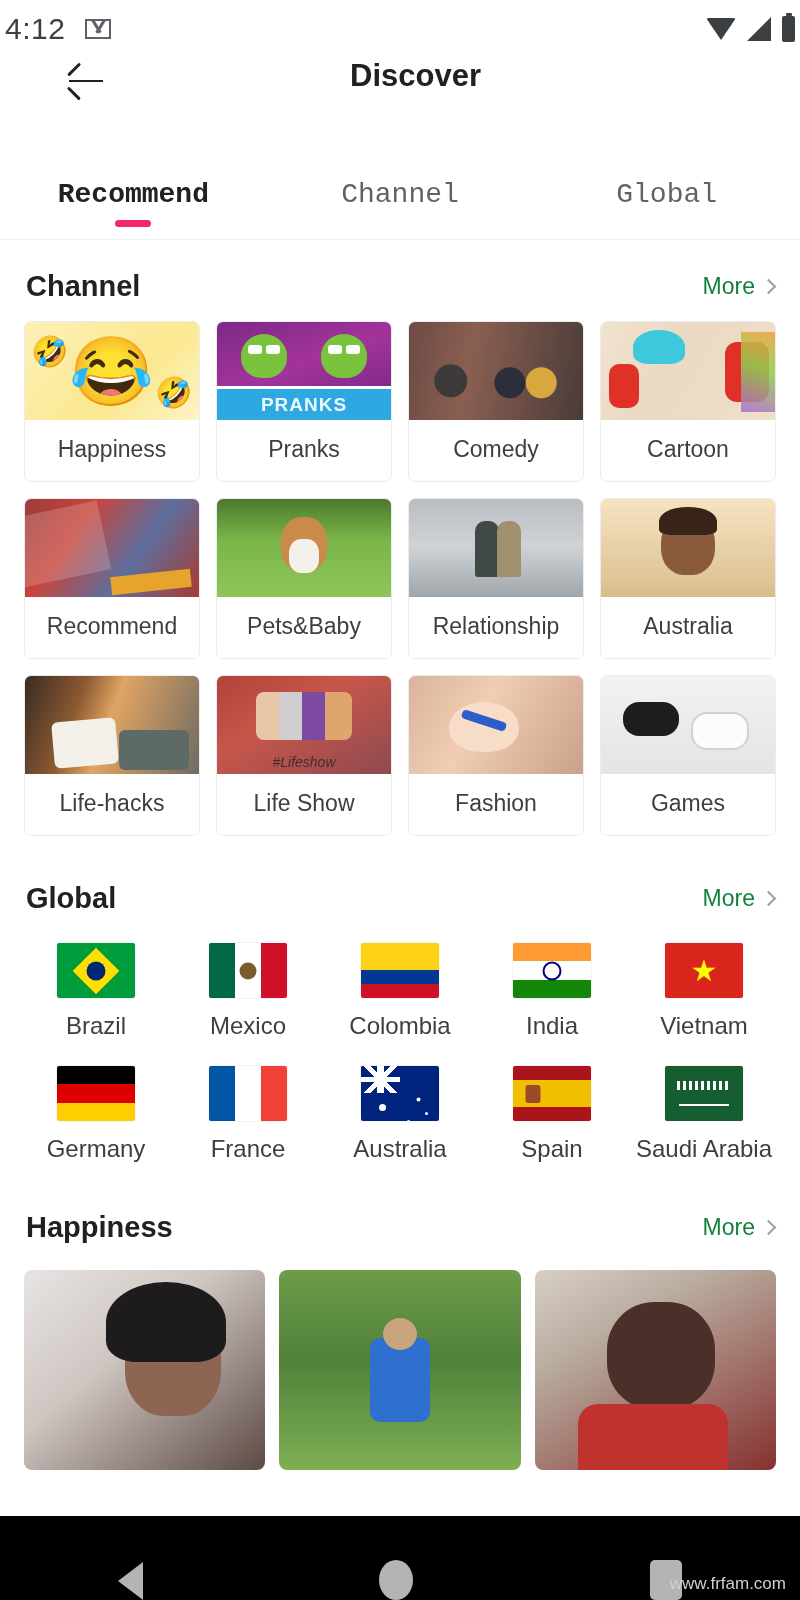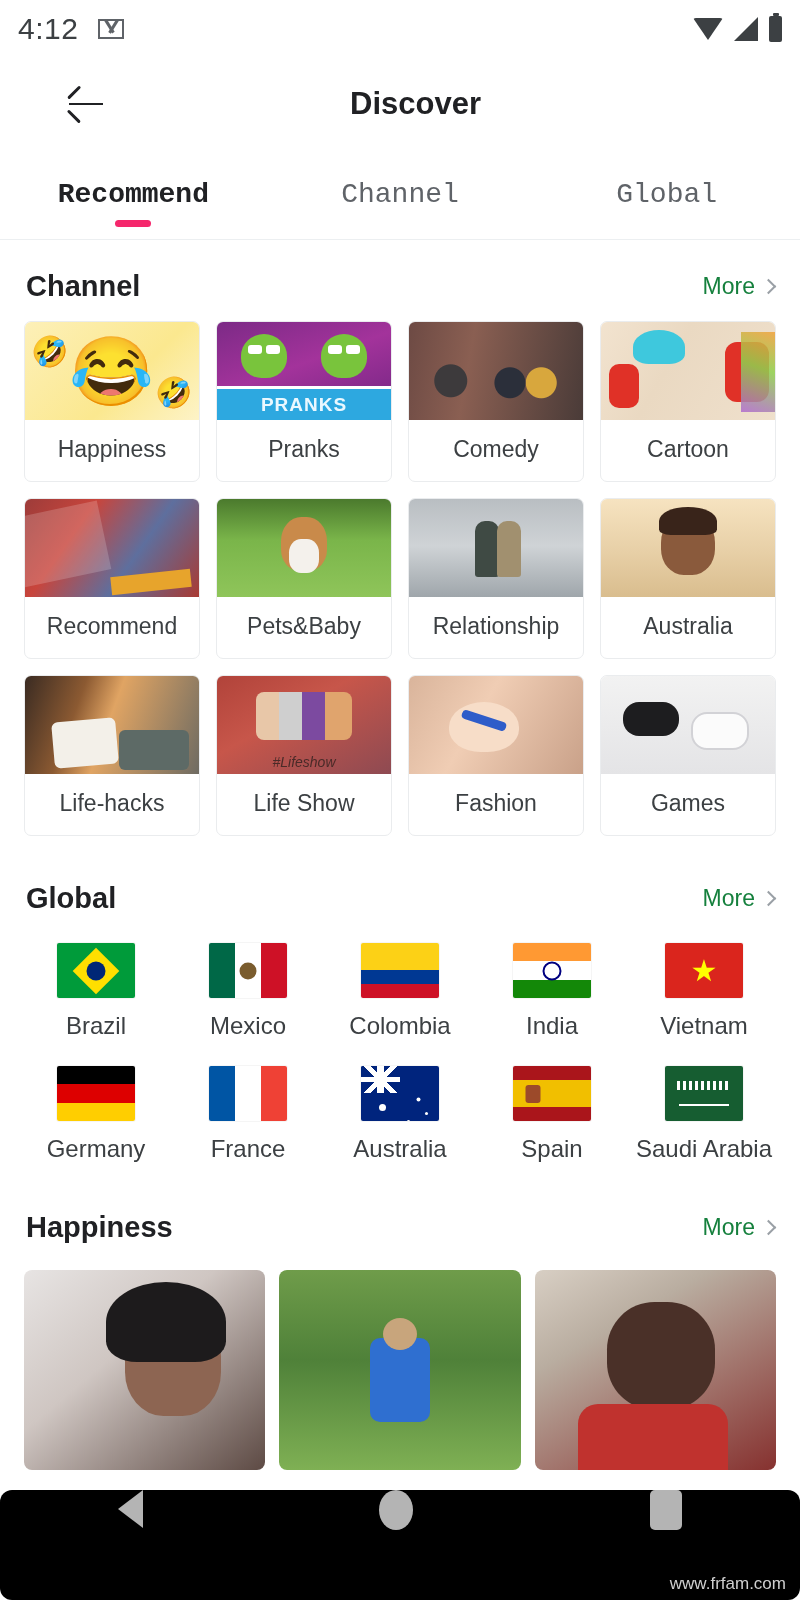--- a/index.html
+++ b/index.html
@@ -7,38 +7,38 @@
     width: 800px; height: 1600px;
     font-family: "Liberation Sans", sans-serif;
     background: #ffffff;
     overflow: hidden;
   }
   .phone { width: 800px; height: 1600px; position: relative; background:#fff; display:flex; flex-direction:column; }
 
   
   .status-bar {
     height: 58px; display: flex; align-items: center;
-    padding: 0 18px; background: #fff; flex: 0 0 auto;
+    padding: 0 5px; background: #fff; flex: 0 0 auto;
   }
   .status-time { font-size: 30px; color: #3c4043; letter-spacing: .5px; }
   .status-left-icons { display: flex; align-items: center; margin-left: 20px; }
   .gmail-ico { width: 26px; height: 20px; border: 2.5px solid #5f6368; position: relative; }
   .gmail-ico:before, .gmail-ico:after {
     content: ""; position: absolute; top: -1px; width: 2.5px; height: 15px; background: #5f6368;
   }
   .gmail-ico:before { left: 4px; transform: rotate(-32deg); transform-origin: top; }
   .gmail-ico:after { right: 4px; transform: rotate(32deg); transform-origin: top; }
   .status-right { margin-left: auto; display: flex; align-items: center; gap: 11px; }
   .wifi-ico { width: 0; height: 0; border-left: 15px solid transparent; border-right: 15px solid transparent; border-top: 22px solid #3c4043; border-radius: 3px; }
   .signal-ico { width: 0; height: 0; border-left: 24px solid transparent; border-bottom: 24px solid #3c4043; }
   .battery-ico { width: 13px; height: 26px; background: #3c4043; border-radius: 2px; position: relative; }
   .battery-ico:before { content:""; position:absolute; top:-3px; left:3.5px; width:6px; height:3px; background:#3c4043; border-radius:1px; }
 
   
-  .app-bar { height: 92px; display: flex; align-items: center; position: relative; flex: 0 0 auto; background:#fff;margin-left:31px; }
+  .app-bar { height: 92px; display: flex; align-items: flex-start; position: relative; flex: 0 0 auto; background:#fff;margin-left:31px; }
   .back-btn { position: absolute; left: 32px; width: 46px; height: 46px; display: flex; align-items: center; justify-content: center; cursor: pointer; }
   .back-arrow { width: 34px; height: 2.6px; background: #202124; position: relative; }
   .back-arrow:before, .back-arrow:after {
     content:""; position: absolute; left: -1px; width: 17px; height: 2.6px; background:#202124; border-radius:2px;
   }
   .back-arrow:before { top: -6px; transform: rotate(-45deg); transform-origin: left center; }
   .back-arrow:after { top: 6px; transform: rotate(45deg); transform-origin: left center; }
   .app-title { width: 100%; text-align: center; font-size: 31px; font-weight: bold; color: #202124; }
 
   
@@ -170,21 +170,21 @@
   .v1:before { content:""; position:absolute; left:42%; top:18%; width:96px; height:110px; background:#8d6552; border-radius:46% 46% 40% 40%; }
   .v1:after { content:""; position:absolute; left:34%; top:6%; width:120px; height:80px; background:#1d1b1c; border-radius:50% 50% 26% 26%; }
   .v2 { background: linear-gradient(180deg,#6f9c4a 0%,#4f8139 45%,#7fb054 100%); }
   .v2:before { content:""; position:absolute; left:50%; top:34%; transform:translateX(-50%); width:60px; height:84px; background:#2f6fd0; border-radius:10px; }
   .v2:after { content:""; position:absolute; left:50%; top:24%; transform:translateX(-50%); width:34px; height:32px; background:#c8a57c; border-radius:50%; }
   .v3 { background: linear-gradient(150deg,#d8cfc4 0%,#b9ada0 30%,#86312f 100%); }
   .v3:before { content:""; position:absolute; left:30%; top:16%; width:108px; height:108px; background:#4a3028; border-radius:44%; }
   .v3:after { content:""; position:absolute; left:18%; bottom:0; width:150px; height:66px; background:#c0322e; border-radius:20px 20px 0 0; }
 
   
-  .nav-bar { height: 110px; background: #000; display: flex; align-items: flex-start; justify-content: space-around; flex: 0 0 auto; position: relative; border-radius: 12px; }
+  .nav-bar { height: 84px; background: #000; display: flex; align-items: flex-end; justify-content: space-around; flex: 0 0 auto; position: relative; }
   .nav-back { width:0; height:0; border-top:19px solid transparent; border-bottom:19px solid transparent; border-right:25px solid #b4b4b4; cursor:pointer; }
   .nav-home { width: 34px; height: 40px; background: #b4b4b4; border-radius: 50%; cursor:pointer; }
   .nav-recent { width: 32px; height: 40px; background: #b4b4b4; border-radius: 5px; cursor:pointer; }
   .watermark { position: absolute; right: 14px; bottom: 6px; font-size: 17px; color: #cfcfcf; }
 </style>
 </head>
 <body>
 
 <div class="phone">
 

